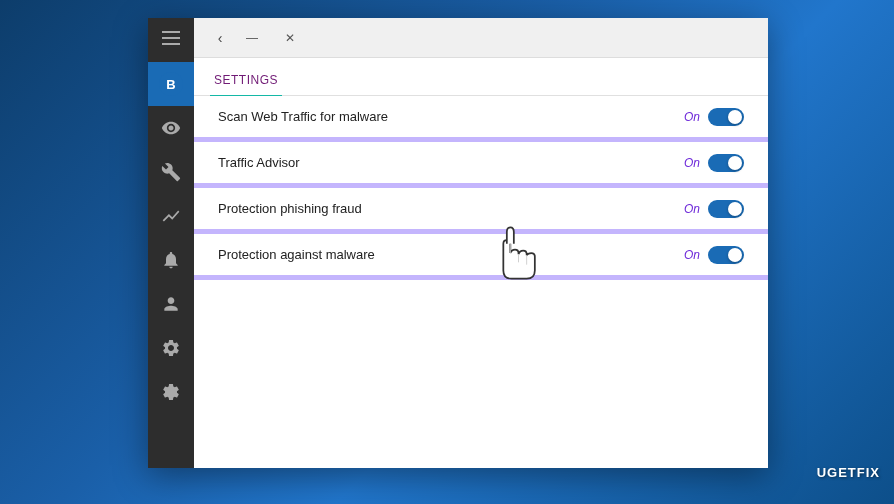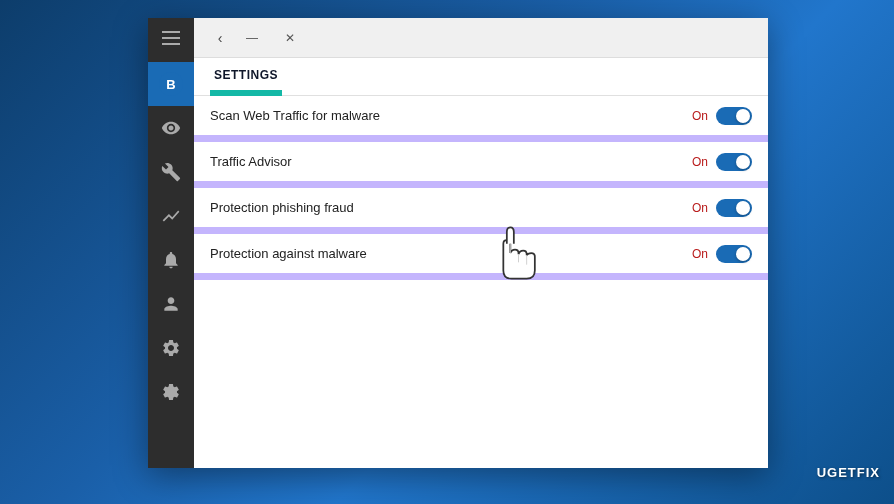--- a/index.html
+++ b/index.html
@@ -180,53 +180,54 @@
       display: flex;
       align-items: flex-end;
       border-bottom: 1px solid #e0e0e0;
       background: #fff;
       flex-shrink: 0;
     }
 
     .tab {
       padding: 8px 4px;
       font-size: 12px;
-      font-weight: 700;
-      color: #0f172a;
+      font-weight: 400;
+      color: #701a75;
       letter-spacing: 0.5px;
       cursor: pointer;
-      border-bottom: 6px solid #14b8a6;
+      border-bottom: 1px solid #14b8a6;
       margin-bottom: -1px;
     }
 
     
     .settings-list {
       flex: 1;
       background: #fff;
       overflow-y: auto;
     }
 
     .setting-row {
       display: flex;
       align-items: center;
-      padding: 0 16px;
+      padding: 0 24px;
       height: 46px;
-      border-bottom: 7px solid #c4b5fd;
+      border-bottom: 5px solid #c4b5fd;
     }
 
     .setting-label {
       flex: 1;
       font-size: 13px;
       color: #222;
     }
 
     .setting-status {
       font-size: 12px;
-      color: #b91c1c;
+      color: #6d28d9;
       margin-right: 8px;
+      font-style: italic;
     }
 
     
     .toggle {
       position: relative;
       width: 36px;
       height: 18px;
       flex-shrink: 0;
     }
 

